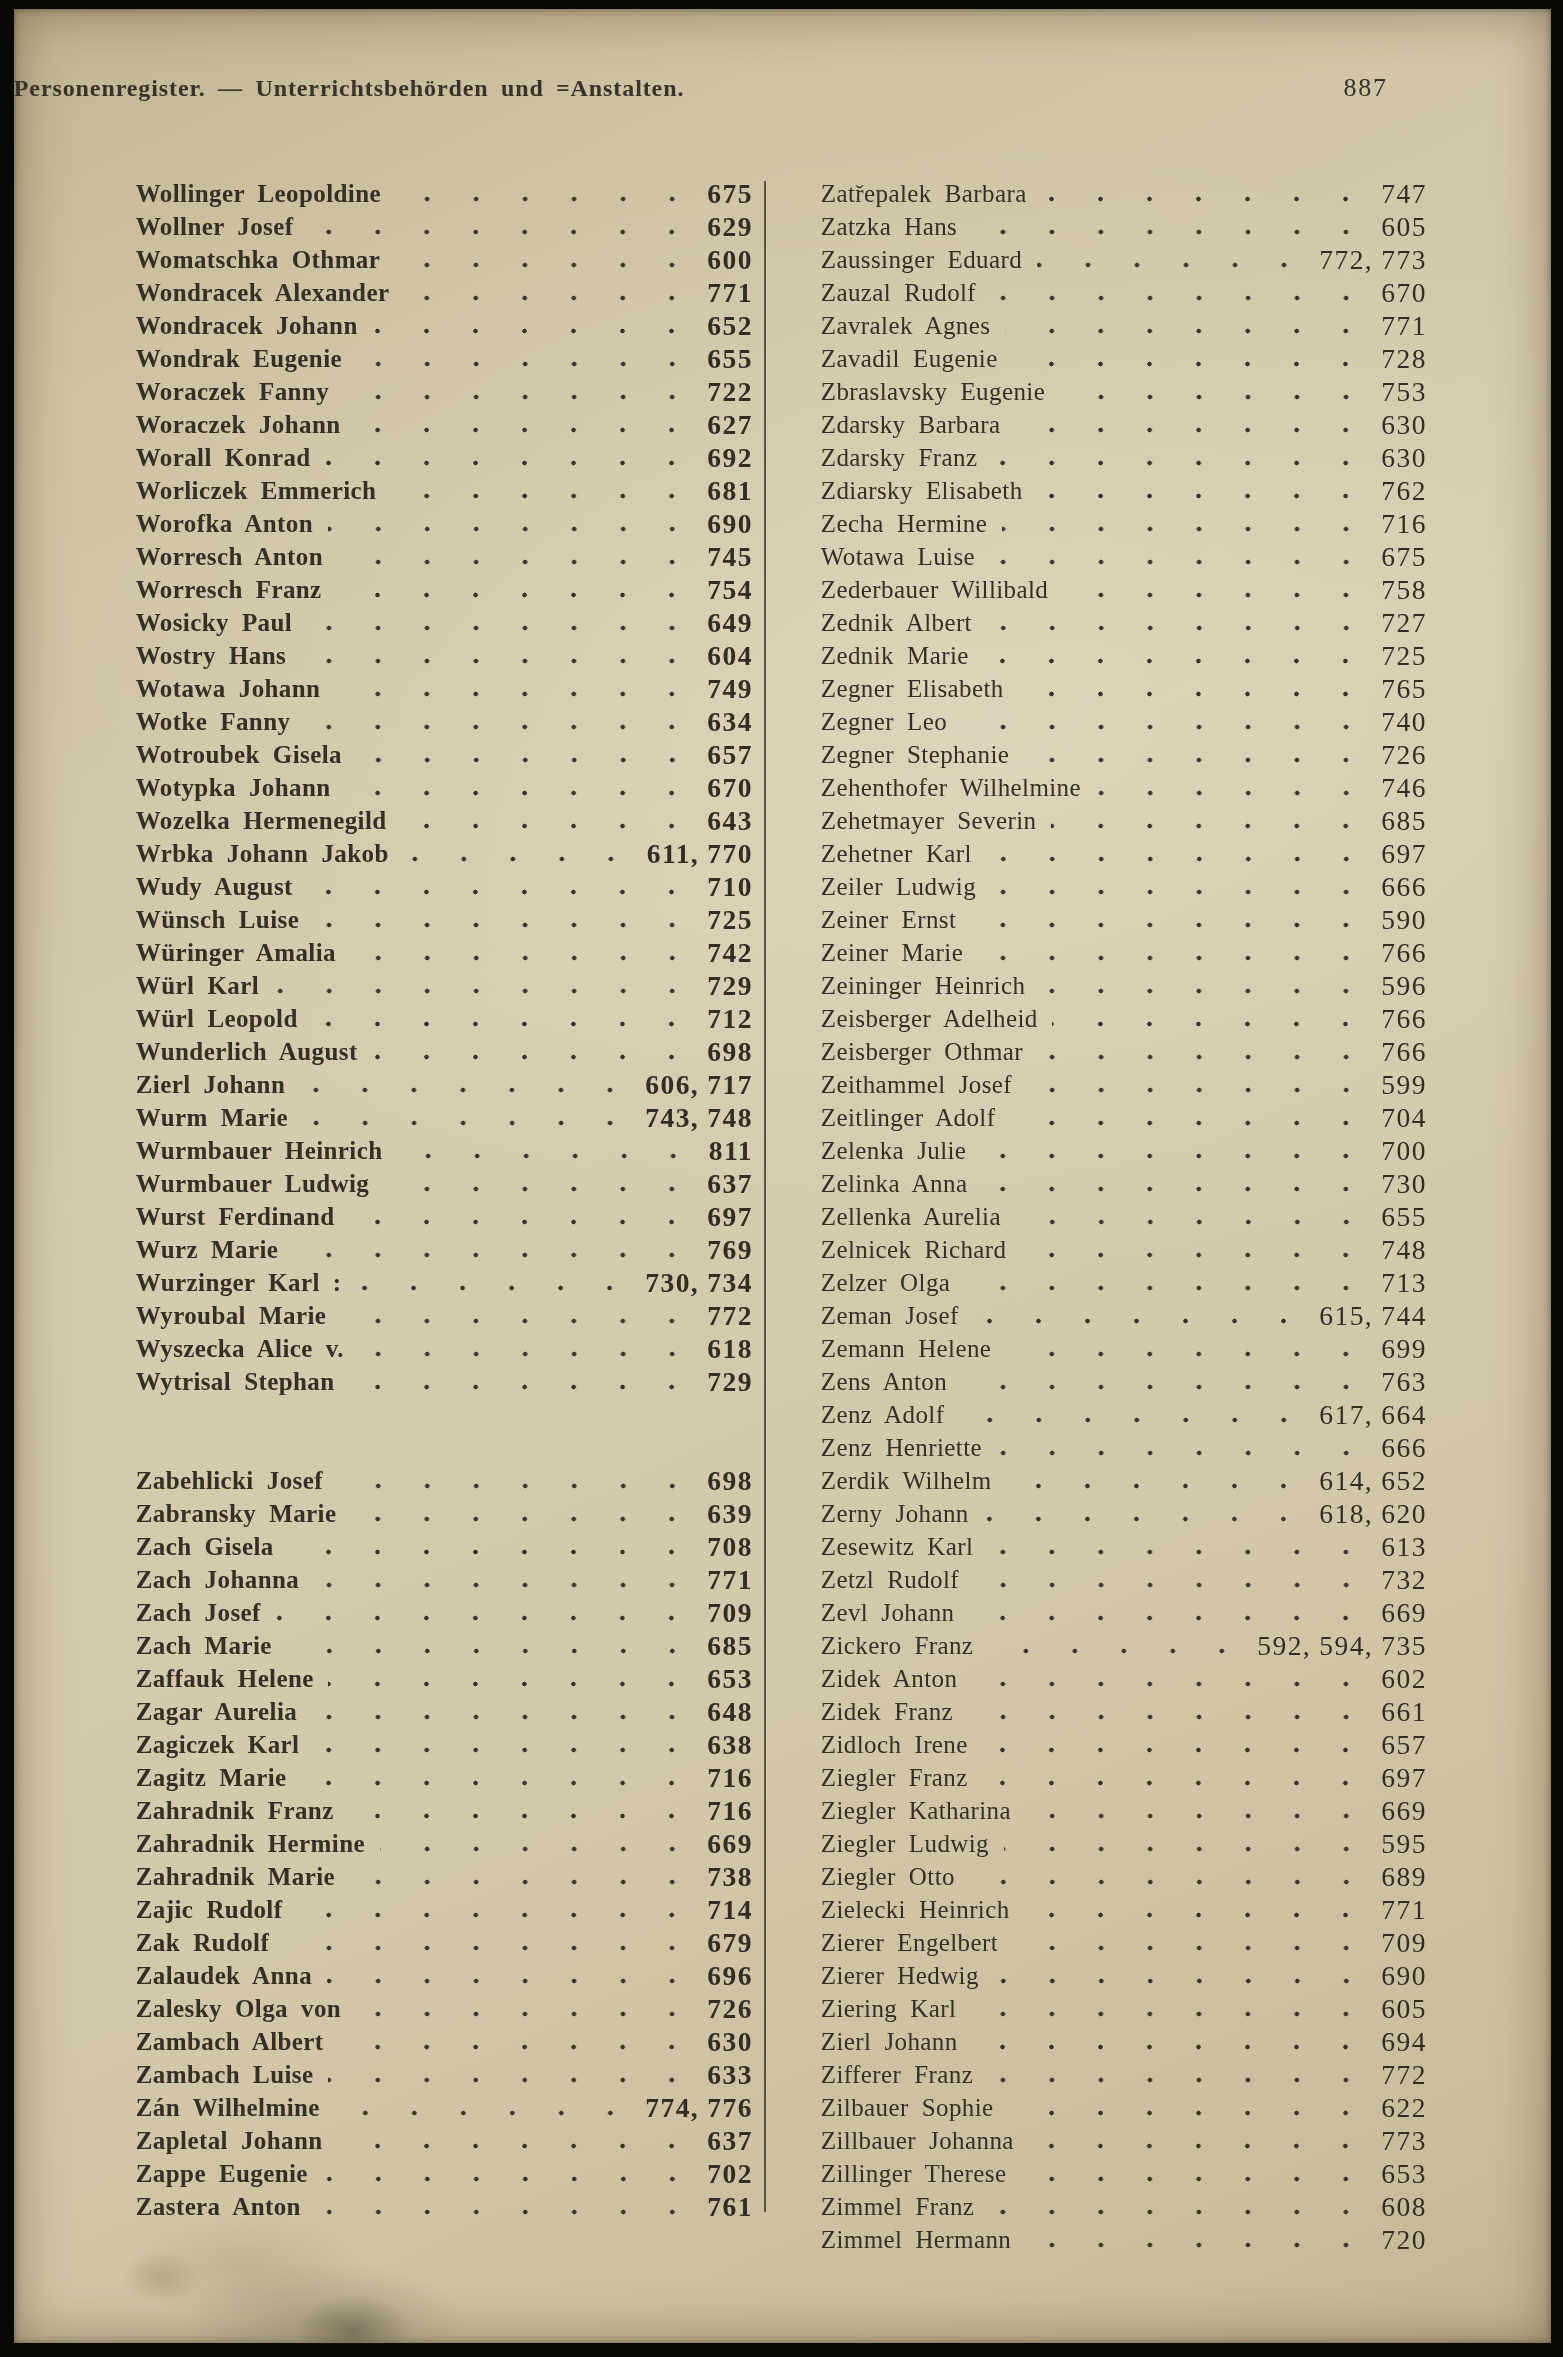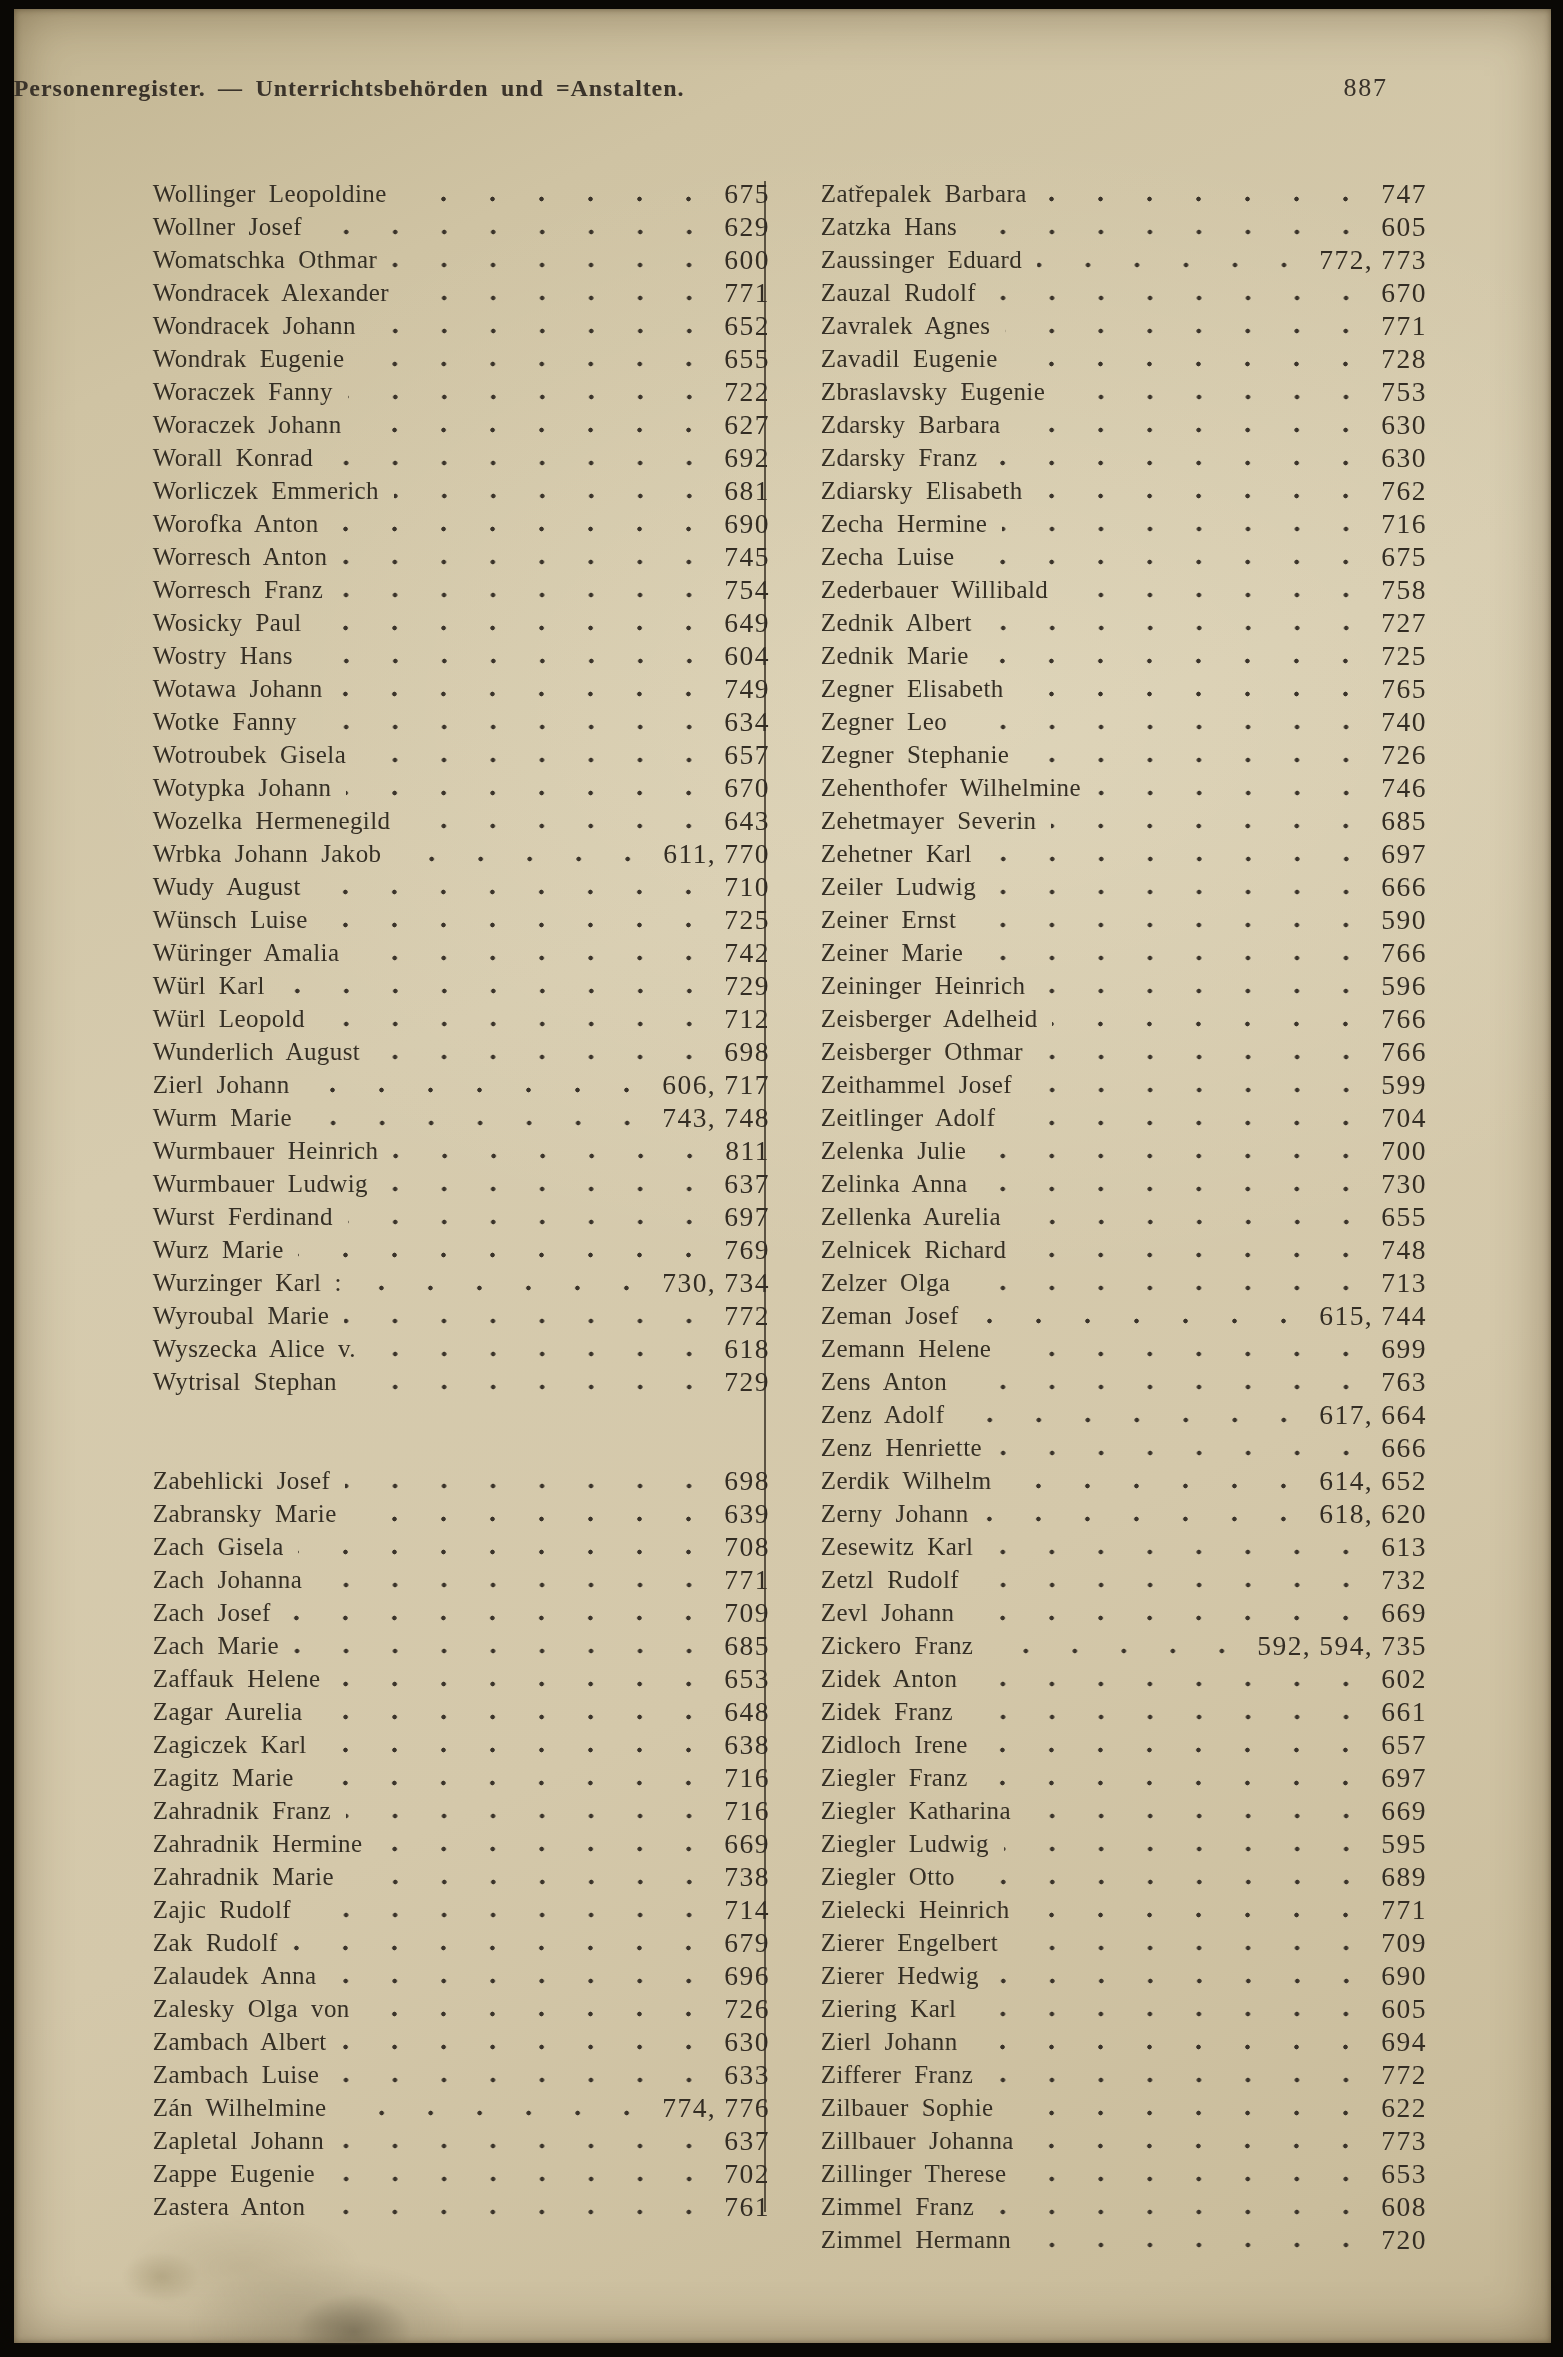--- a/index.html
+++ b/index.html
@@ -22,21 +22,21 @@
     text-align:left;
     font-size:24px;font-weight:bold;
     letter-spacing:0.9px;word-spacing:5.5px;
     color:#3a332a;
   }
   .pagenum{
     position:absolute;top:64px;right:163px;
     font-size:26px;color:#39322a;letter-spacing:1.8px;
   }
   .col{position:absolute;top:168px;}
-  .col.left{left:139px;width:617px;}
+  .col.left{left:122px;width:617px;font-weight:bold;}
   .col.right{left:778px;width:606px;margin-left:29px;}
   .row{
     height:33px;
     display:flex;
     white-space:nowrap;
   }
   .nm{
     font-size:25px;line-height:33px;
     color:#352f25;
     letter-spacing:0.4px;word-spacing:6.4px;
@@ -432,21 +432,21 @@
         <span class="nm">Zdiarsky Elisabeth</span>
         <span class="lead"></span>
         <span class="pg">762</span>
       </div>
       <div class="row">
         <span class="nm">Zecha Hermine</span>
         <span class="lead"></span>
         <span class="pg">716</span>
       </div>
       <div class="row">
-        <span class="nm">Zecha Luise</span>
+        <span class="nm">Wotawa Luise</span>
         <span class="lead"></span>
         <span class="pg">675</span>
       </div>
       <div class="row">
         <span class="nm">Zederbauer Willibald</span>
         <span class="lead"></span>
         <span class="pg">758</span>
       </div>
       <div class="row">
         <span class="nm">Zednik Albert</span>

